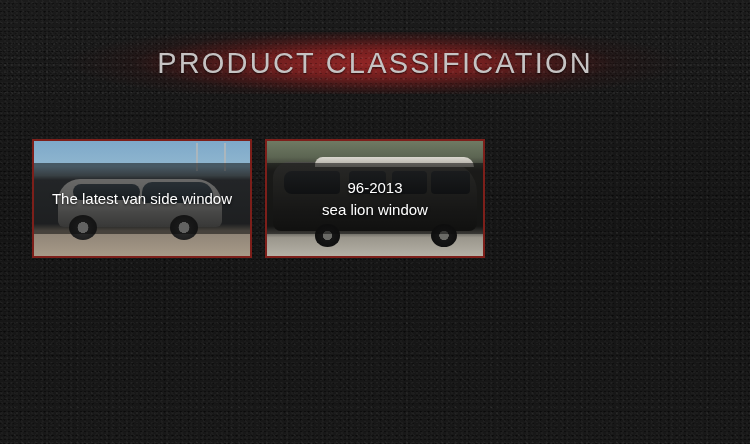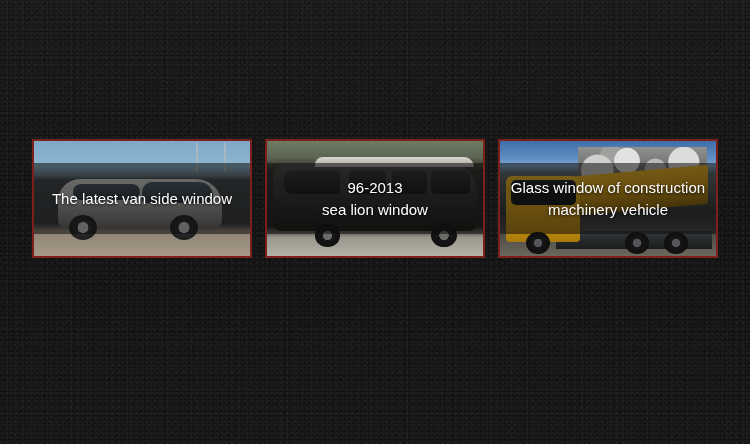--- a/index.html
+++ b/index.html
@@ -349,20 +349,24 @@
     border-radius:50%;
   }
   .photo-nissan .wheel.w1 { left:12%; }
   .photo-nissan .wheel.w2 { left:66%; }
 </style>
 </head>
 <body>
 
 <div id="page">
 
+  <div class="header">
+    <div class="header-band"></div>
+    <div class="header-title">PRODUCT CLASSIFICATION</div>
+  </div>
 
   <div class="grid">
 
     <div class="card">
       <div class="card-photo">
         <div class="photo-van-white">
           <div class="pole p1"></div>
             <div class="pole p2"></div>
           <div class="body"></div>
           <div class="sidewin"></div>
@@ -388,33 +392,16 @@
             <div class="wheel w2"></div>
         </div>
       </div>
       <div class="card-scrim"></div>
       <div class="card-label">96-2013
 sea lion window</div>
     </div>
 
 
 
-    <div class="card">
-      <div class="card-photo">
-        <div class="photo-truck">
-          <div class="rocks"></div>
-          <div class="bed"></div>
-          <div class="chassis"></div>
-          <div class="cabin"></div>
-          <div class="cabglass"></div>
-          <div class="wheel w1"></div>
-            <div class="wheel w2"></div>
-            <div class="wheel w3"></div>
-        </div>
-      </div>
-      <div class="card-scrim"></div>
-      <div class="card-label">Glass window of construction
-machinery vehicle</div>
-    </div>
 
 
   </div>
 </div>
 
 </body></html>

